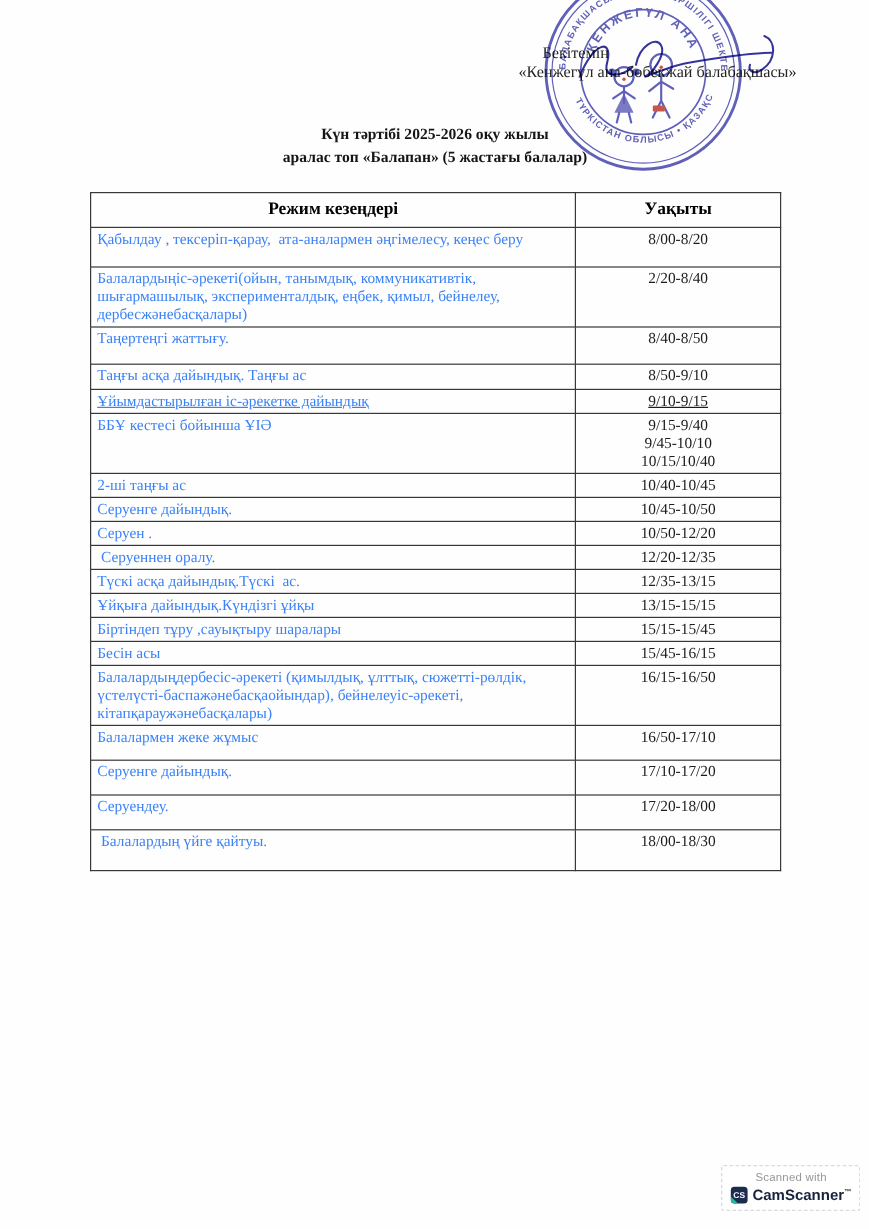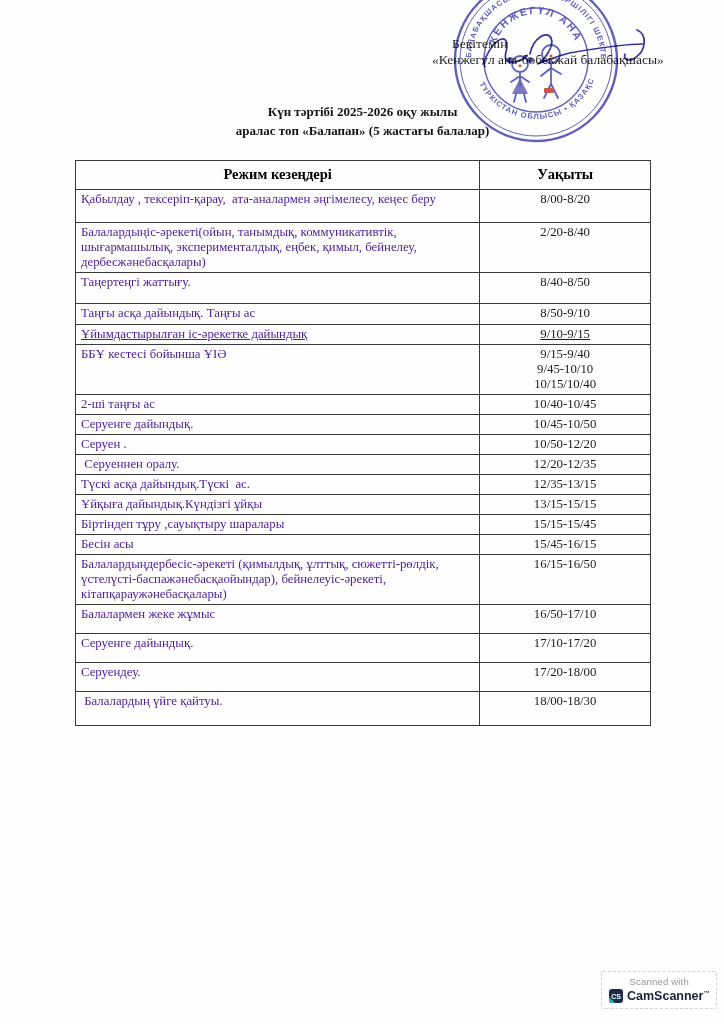--- a/index.html
+++ b/index.html
@@ -74,21 +74,21 @@
     padding: 5px 2px 6px 2px;
     color: #000000;
   }
   th.col-regime { width: 405px; }
   th.col-time   { width: 171px; }
   td.act {
     font-size: 12.8px;
     line-height: 15px;
     padding: 2px 6px 2px 5px;
     white-space: pre-wrap;
-    color: #4c1d95;
+    color: #3b82f6;
   }
   td.time {
     font-size: 12.8px;
     line-height: 15px;
     text-align: center;
     padding: 2px 4px;
     white-space: pre-line;
     color: #1c1c1c;
   }
   

